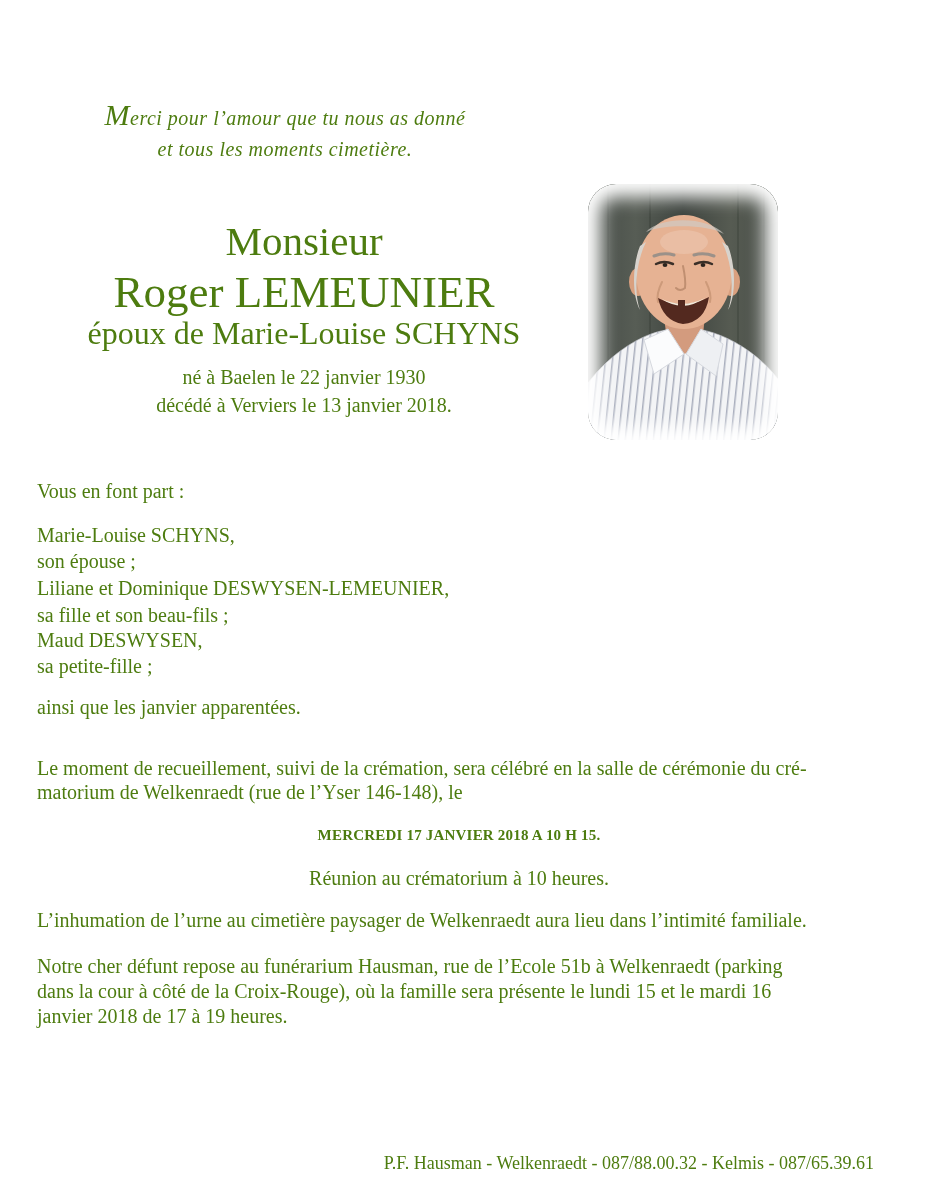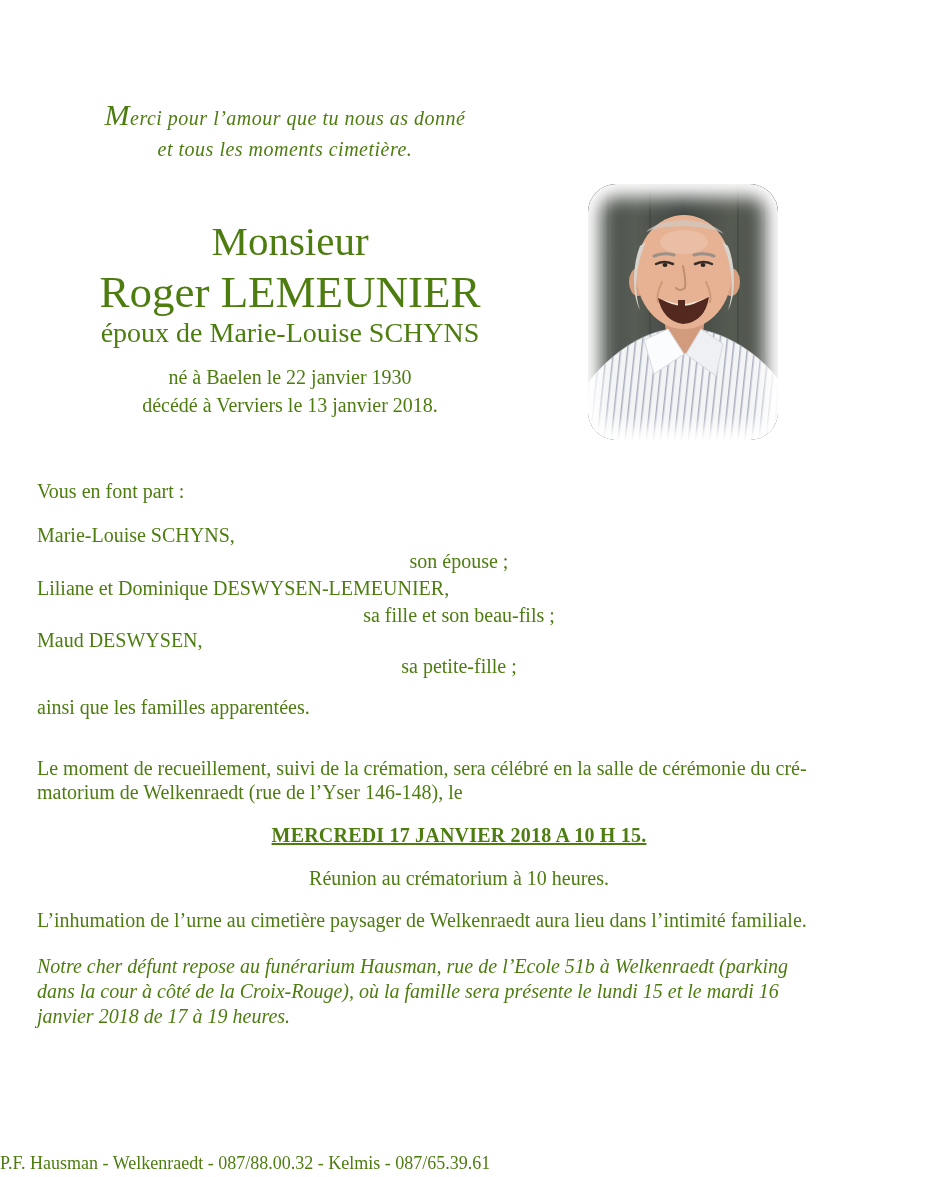--- a/index.html
+++ b/index.html
@@ -20,24 +20,24 @@
     left: 45px; top: 56px; width: 480px;
     text-align: center;
     font-style: italic;
     font-size: 20px;
     line-height: 31px;
     letter-spacing: 0.5px;
   }
   .quote-initial { font-size: 30px; line-height: 1; }
 
   
-  .header { position: absolute; left: 30px; top: 172px; width: 520px; text-align: center; }
+  .header { position: absolute; left: 44px; top: 172px; width: 520px; text-align: center; }
   .deceased-title { font-size: 41px; line-height: 50px; }
   .deceased-name  { font-size: 45px; line-height: 52px; }
-  .spouse-line    { font-size: 28px; line-height: 30px; }
+  .spouse-line    { font-size: 32px; line-height: 30px; }
   .dates          { margin-top: 15px; font-size: 20px; line-height: 28px; }
 
   
   .photo {
     position: absolute;
     left: 588px; top: 140px; width: 190px; height: 256px;
     border-radius: 28px;
     overflow: hidden;
   }
   .photo svg { display: block; width: 100%; height: 100%; }
@@ -49,34 +49,34 @@
   }
 
   
   .bodyline {
     position: absolute;
     left: 37px; width: 876px;
     font-size: 20px;
     line-height: 24px;
   }
   .relation {
-    text-align: center;
+    text-align: left;
     padding-right: 32px;
     box-sizing: border-box;
   }
   .centered { width: 844px; text-align: center; }
-  .bold-date { font-weight: bold; font-size: 20px; letter-spacing: 0.2px; text-decoration: underline; }
+  .bold-date { font-weight: bold; font-size: 15px; letter-spacing: 0.2px; }
   .para div { line-height: 24px; }
-  .para2 div { line-height: 25px; font-style: italic; }
+  .para2 div { line-height: 25px; }
 
   
   .footer {
     position: absolute;
     left: 0; top: 1108px; width: 874px;
-    text-align: left;
+    text-align: right;
     font-size: 18px;
     line-height: 22px;
   }
 </style>
 </head>
 <body>
 
 <div class="page">
 
   <div class="quote">
@@ -159,21 +159,21 @@
 
   <div class="bodyline" style="top:479px">Marie-Louise SCHYNS,</div>
   <div class="bodyline relation" style="top:505px">son épouse ;</div>
 
   <div class="bodyline" style="top:532px">Liliane et Dominique DESWYSEN-LEMEUNIER,</div>
   <div class="bodyline relation" style="top:559px">sa fille et son beau-fils ;</div>
 
   <div class="bodyline" style="top:584px">Maud DESWYSEN,</div>
   <div class="bodyline relation" style="top:610px">sa petite-fille ;</div>
 
-  <div class="bodyline" style="top:651px">ainsi que les familles apparentées.</div>
+  <div class="bodyline" style="top:651px">ainsi que les janvier apparentées.</div>
 
   <div class="bodyline para" style="top:712px">
     <div>Le moment de recueillement, suivi de la crémation, sera célébré en la salle de cérémonie du cré-</div>
     <div>matorium de Welkenraedt (rue de l’Yser 146-148), le</div>
   </div>
 
   <div class="bodyline centered bold-date" style="top:779px">MERCREDI 17 JANVIER 2018 A 10 H 15.</div>
 
   <div class="bodyline centered" style="top:822px">Réunion au crématorium à 10 heures.</div>
 

